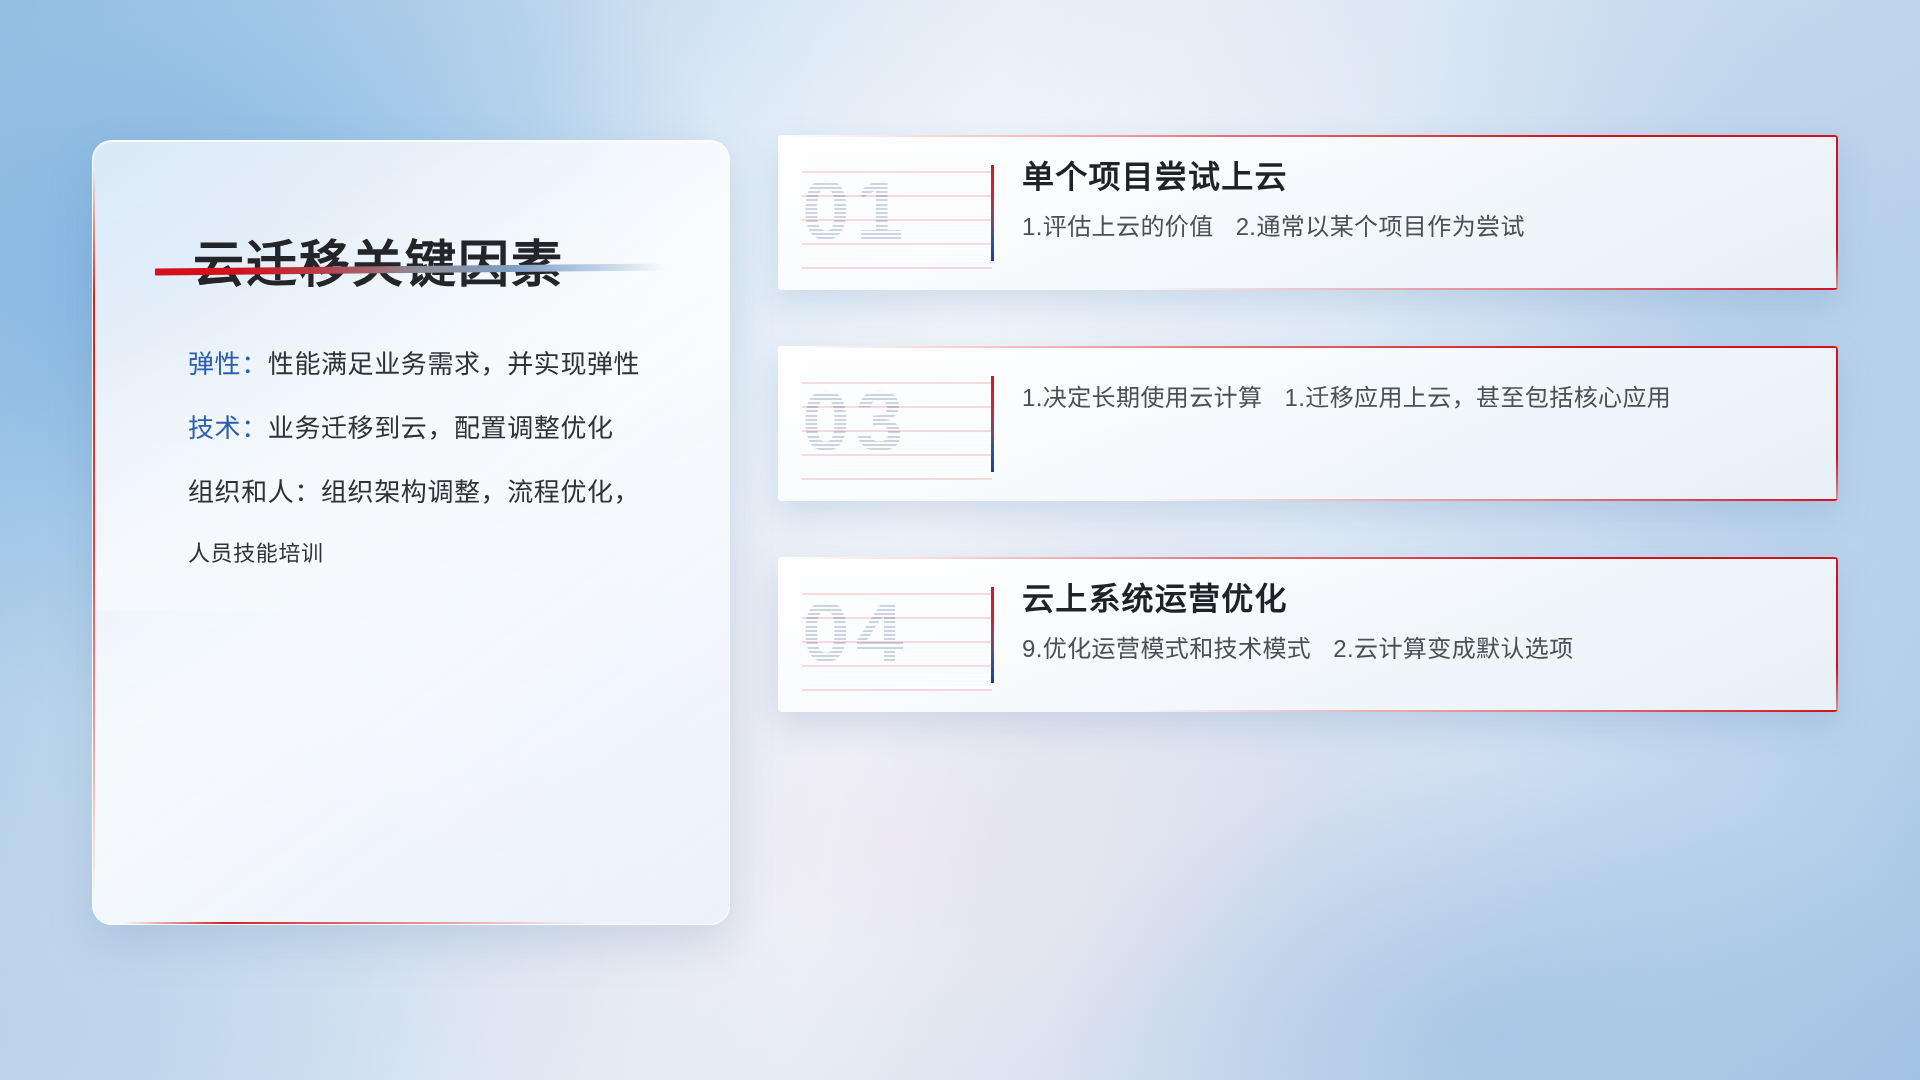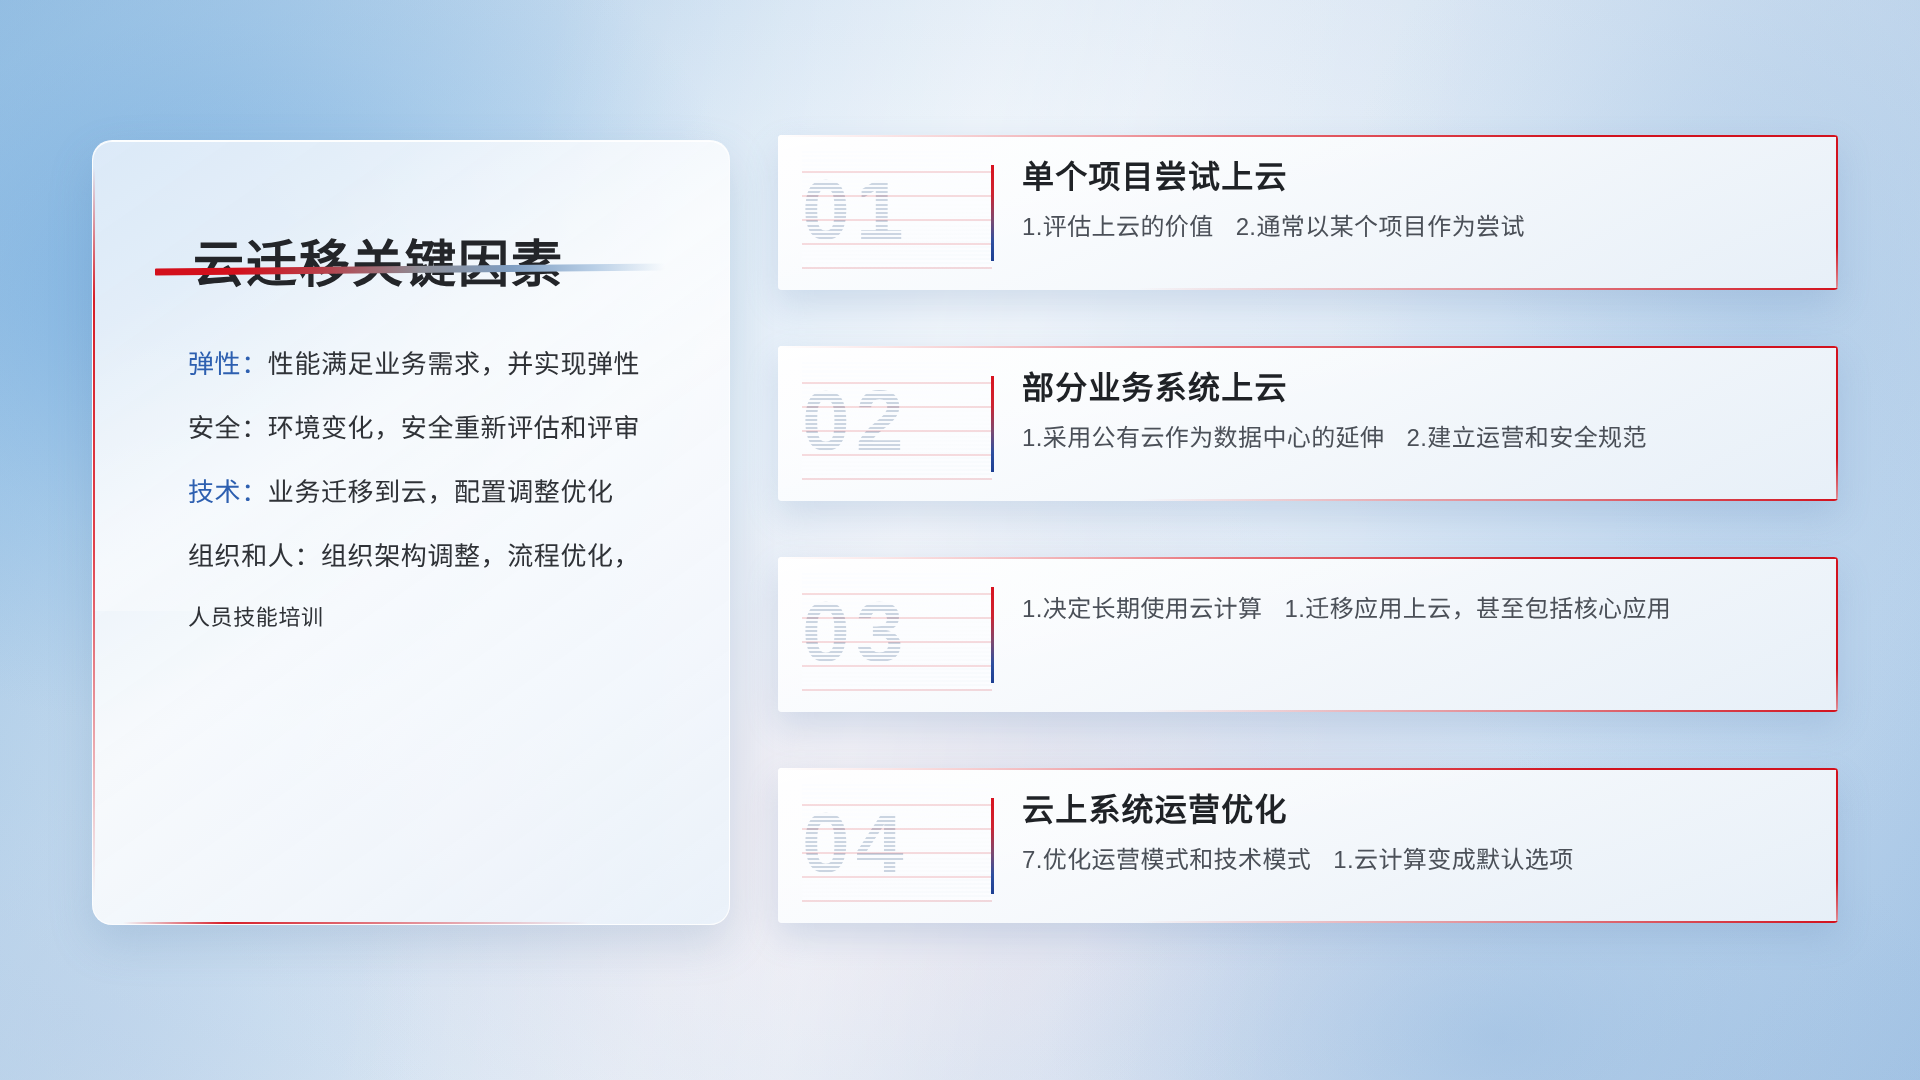--- a/index.html
+++ b/index.html
@@ -175,23 +175,20 @@
     <h1 id="lc-title">云迁移关键因素</h1>
     <div id="lc-rule"></div>
 
     <div id="lc-list">
 
 
       <div class="lc-row">
         <span class="lc-key">弹性：</span><span class="lc-val">性能满足业务需求，并实现弹性</span>
       </div>
 
-      <div class="lc-row">
-        <span class="lc-key plain">安全：</span><span class="lc-val">环境变化，安全重新评估和评审</span>
-      </div>
 
       <div class="lc-row">
         <span class="lc-key">技术：</span><span class="lc-val">业务迁移到云，配置调整优化</span>
       </div>
 
       <div class="lc-row wrapline">
         <span class="lc-key plain">组织和人：</span><span class="lc-val">组织架构调整，流程优化，</span>
       </div>
 
       <div class="lc-cont">人员技能培训</div>
@@ -212,38 +209,20 @@
       </div>
       <div class="accent-bar"></div>
       <div class="step-text">
         <div class="step-title">单个项目尝试上云</div>
         <div class="step-desc">
           <span>1.评估上云的价值</span><span class="gap"></span><span>2.通常以某个项目作为尝试</span>
         </div>
       </div>
     </article>
 
-    <article class="step-card">
-      <div class="top-red"></div>
-      <div class="right-red"></div>
-      <div class="bot-red"></div>
-      <div class="card-gloss"></div>
-      <div class="step-num-wrap">
-        <div class="glyph">02</div>
-        <div class="scan"></div>
-        <div class="tintr"></div>
-      </div>
-      <div class="accent-bar"></div>
-      <div class="step-text">
-        <div class="step-title">部分业务系统上云</div>
-        <div class="step-desc">
-          <span>1.采用公有云作为数据中心的延伸</span><span class="gap"></span><span>2.建立运营和安全规范</span>
-        </div>
-      </div>
-    </article>
 
     <article class="step-card">
       <div class="top-red"></div>
       <div class="right-red"></div>
       <div class="bot-red"></div>
       <div class="card-gloss"></div>
       <div class="step-num-wrap">
         <div class="glyph">03</div>
         <div class="scan"></div>
         <div class="tintr"></div>
@@ -263,19 +242,19 @@
       <div class="card-gloss"></div>
       <div class="step-num-wrap">
         <div class="glyph">04</div>
         <div class="scan"></div>
         <div class="tintr"></div>
       </div>
       <div class="accent-bar"></div>
       <div class="step-text">
         <div class="step-title">云上系统运营优化</div>
         <div class="step-desc">
-          <span>7.优化运营模式和技术模式</span><span class="gap"></span><span>1.云计算变成默认选项</span>
+          <span>9.优化运营模式和技术模式</span><span class="gap"></span><span>2.云计算变成默认选项</span>
         </div>
       </div>
     </article>
 
   </section>
 </div>
 
 </body></html>

